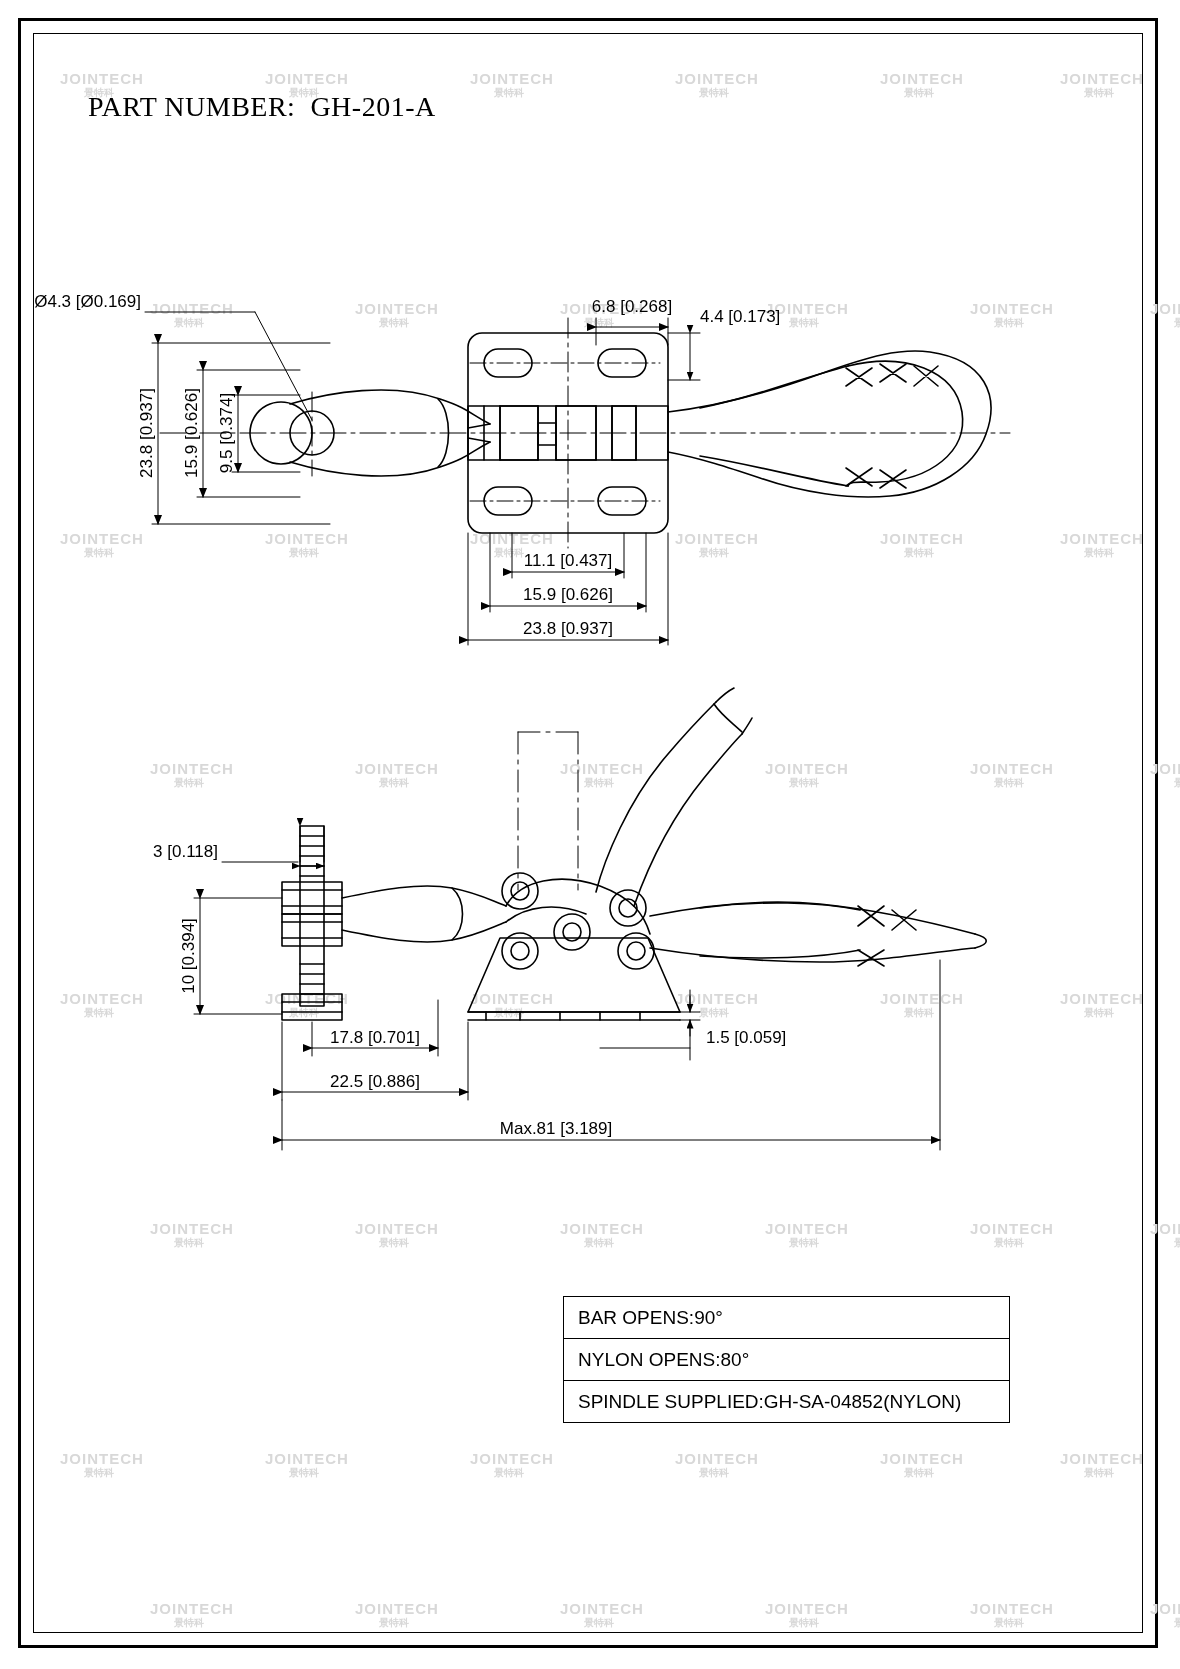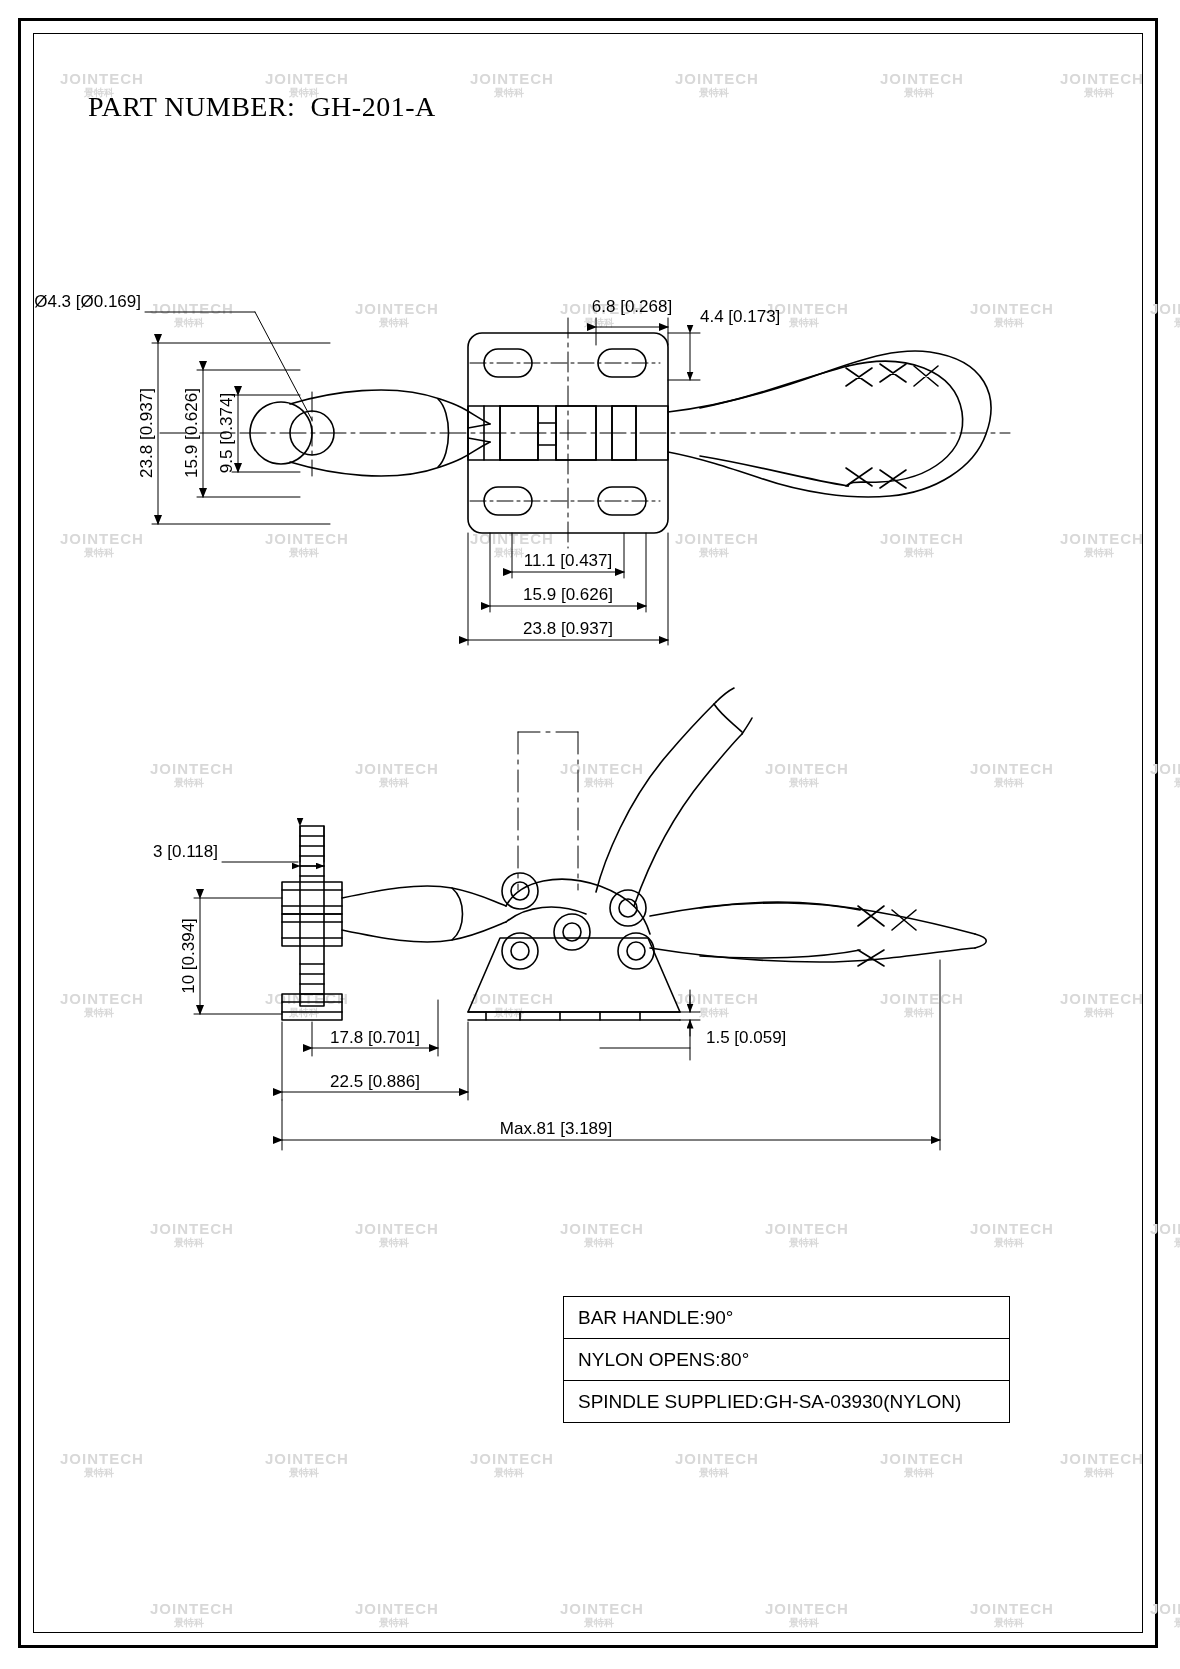--- a/index.html
+++ b/index.html
@@ -284,18 +284,18 @@
       <text x="218" y="857" text-anchor="end">3 [0.118]</text>
       <text x="194" y="956" transform="rotate(-90 194 956)" text-anchor="middle">10 [0.394]</text>
       <text x="375" y="1043" text-anchor="middle">17.8 [0.701]</text>
       <text x="375" y="1087" text-anchor="middle">22.5 [0.886]</text>
       <text x="706" y="1043">1.5 [0.059]</text>
       <text x="556" y="1134" text-anchor="middle">Max.81 [3.189]</text>
     </g>
   </svg>
 
   <div class="notes">
-    <div class="row">BAR HANDLE:90°</div>
+    <div class="row">BAR OPENS:90°</div>
     <div class="row">NYLON OPENS:80°</div>
-    <div class="row">SPINDLE SUPPLIED:GH-SA-03930(NYLON)</div>
+    <div class="row">SPINDLE SUPPLIED:GH-SA-04852(NYLON)</div>
   </div>
 
 </div>
 
 </body></html>

